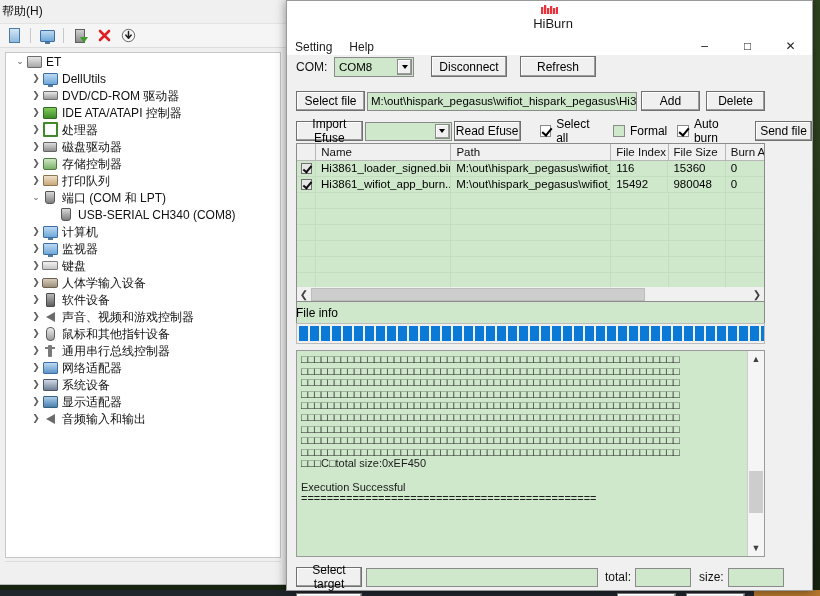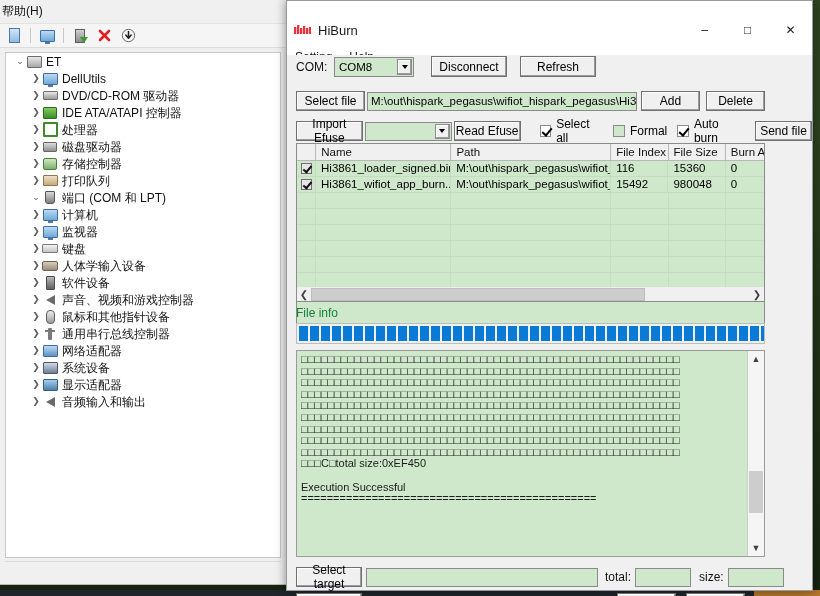--- a/index.html
+++ b/index.html
@@ -57,21 +57,21 @@
   .ic-usb:after{content:"";position:absolute;left:-3px;top:2px;width:10px;height:2px;background:#7a7a7a;}
   .ic-net{width:13px;height:10px;background:linear-gradient(#bcd9f2,#5d93c6);border:1px solid #3b6ea5;border-radius:1px;}
   .ic-sys{width:13px;height:10px;background:linear-gradient(#cfd9e6,#6e7e93);border:1px solid #4a5768;border-radius:1px;}
   .ic-display{width:13px;height:10px;background:linear-gradient(#a9cdeb,#4c7fae);border:1px solid #35617f;border-radius:1px;}
   .ic-root{width:13px;height:10px;background:linear-gradient(#e8e8e8,#a7a7a7);border:1px solid #6c6c6c;border-radius:1px;}
 
   
   #hiburn{position:absolute;left:286px;top:0;width:527px;height:591px;
     background:#f0f0f0;border:1px solid #9a9a9a;box-sizing:border-box;
     box-shadow:0 0 10px rgba(0,0,0,.45);}
-  #hb-title{height:30px;background:#ffffff;display:flex;align-items:center;padding:14px 0 0 7px;}
+  #hb-title{height:30px;background:#ffffff;display:flex;align-items:center;padding:4px 0 0 7px;flex-direction:column;}
   #hb-logo{width:17px;height:11px;margin-right:7px;position:relative;display:block;}
   #hb-title-text{font-size:13px;color:#1a1a1a;}
   #hb-wincontrols{margin-left:auto;display:flex;height:30px;}
   .wc{width:43px;height:30px;display:flex;align-items:center;justify-content:center;font-size:12px;color:#222;}
   #hb-menu{height:24px;background:#fff;display:flex;align-items:center;padding-left:8px;gap:17px;
     font-size:12px;color:#1a1a1a;}
   #hb-body{position:absolute;left:0;right:0;top:54px;bottom:0;background:#f0f0f0;padding:0 9px;box-sizing:border-box;}
 
   
   .btn{background:#f0f0f0;border:1px solid #707070;box-shadow:inset -1px -1px 0 #9c9c9c, inset 1px 1px 0 #fdfdfd;
@@ -110,21 +110,21 @@
   .cbx{width:11px;height:11px;background:#e7e7e7;border:1px solid #6f6f6f;box-sizing:border-box;position:relative;}
   .cbx.on:after{content:"";position:absolute;left:3px;top:0px;width:3px;height:7px;
     border:solid #111;border-width:0 2px 2px 0;transform:rotate(40deg);}
   .c0{width:20px}.c1{width:142px}.c2{width:168px}.c3{width:60px}.c4{width:60px}.c5{width:40px;border-right:none}
 
   #hscroll{position:absolute;left:9px;top:232px;width:469px;height:15px;
     background:#f0f0f0;border:1px solid #8c8c8c;border-top:none;box-sizing:border-box;display:flex;align-items:center;}
   .sbtn{width:14px;height:13px;display:flex;align-items:center;justify-content:center;font-size:10px;color:#404040;}
   #hthumb{height:13px;background:#cdcdcd;border:1px solid #bdbdbd;box-sizing:border-box;}
 
-  #fileinfo-label{position:absolute;left:9px;top:251px;font-size:12px;color:#15803d;}
+  #fileinfo-label{position:absolute;left:9px;top:251px;font-size:12px;color:#000000;}
   #progress{position:absolute;left:9px;top:268px;width:469px;height:21px;
     background:#f0f0f0;border:1px solid #bcbcbc;box-sizing:border-box;padding:2px;display:flex;gap:2px;overflow:hidden;}
   .pseg{width:9px;height:100%;background:#0b7ad6;flex:0 0 auto;}
 
   #console{position:absolute;left:9px;top:295px;width:469px;height:207px;
     background:#cfe8cb;border:1px solid #9a9a9a;box-sizing:border-box;overflow:hidden;
     font-family:"Liberation Sans",sans-serif;}
   #con-text{position:absolute;left:4px;top:3px;right:18px;font-size:11px;line-height:11.6px;
     color:#1b1b1b;white-space:pre;letter-spacing:0px;}
   #vscroll{position:absolute;right:0;top:0;bottom:0;width:16px;background:#f5f5f5;border-left:1px solid #cdcdcd;}
@@ -230,20 +230,27 @@
           <span class="ic ic-print"></span>
         </span>
         <span class="tlabel">打印队列</span>
       </div>
       <div class="tnode" style="padding-left: 24px;">
         <span class="tchev">⌄</span>
         <span class="ticon">
           <span class="ic ic-port"></span>
         </span>
         <span class="tlabel">端口 (COM 和 LPT)</span>
+      </div>
+      <div class="tnode" style="padding-left: 40px;">
+        <span class="tchev"></span>
+        <span class="ticon">
+          <span class="ic ic-port"></span>
+        </span>
+        <span class="tlabel">USB-SERIAL CH340 (COM8)</span>
       </div>
       <div class="tnode" style="padding-left: 24px;">
         <span class="tchev">❯</span>
         <span class="ticon">
           <span class="ic ic-monitor"></span>
         </span>
         <span class="tlabel">计算机</span>
       </div>
       <div class="tnode" style="padding-left: 24px;">
         <span class="tchev">❯</span>

